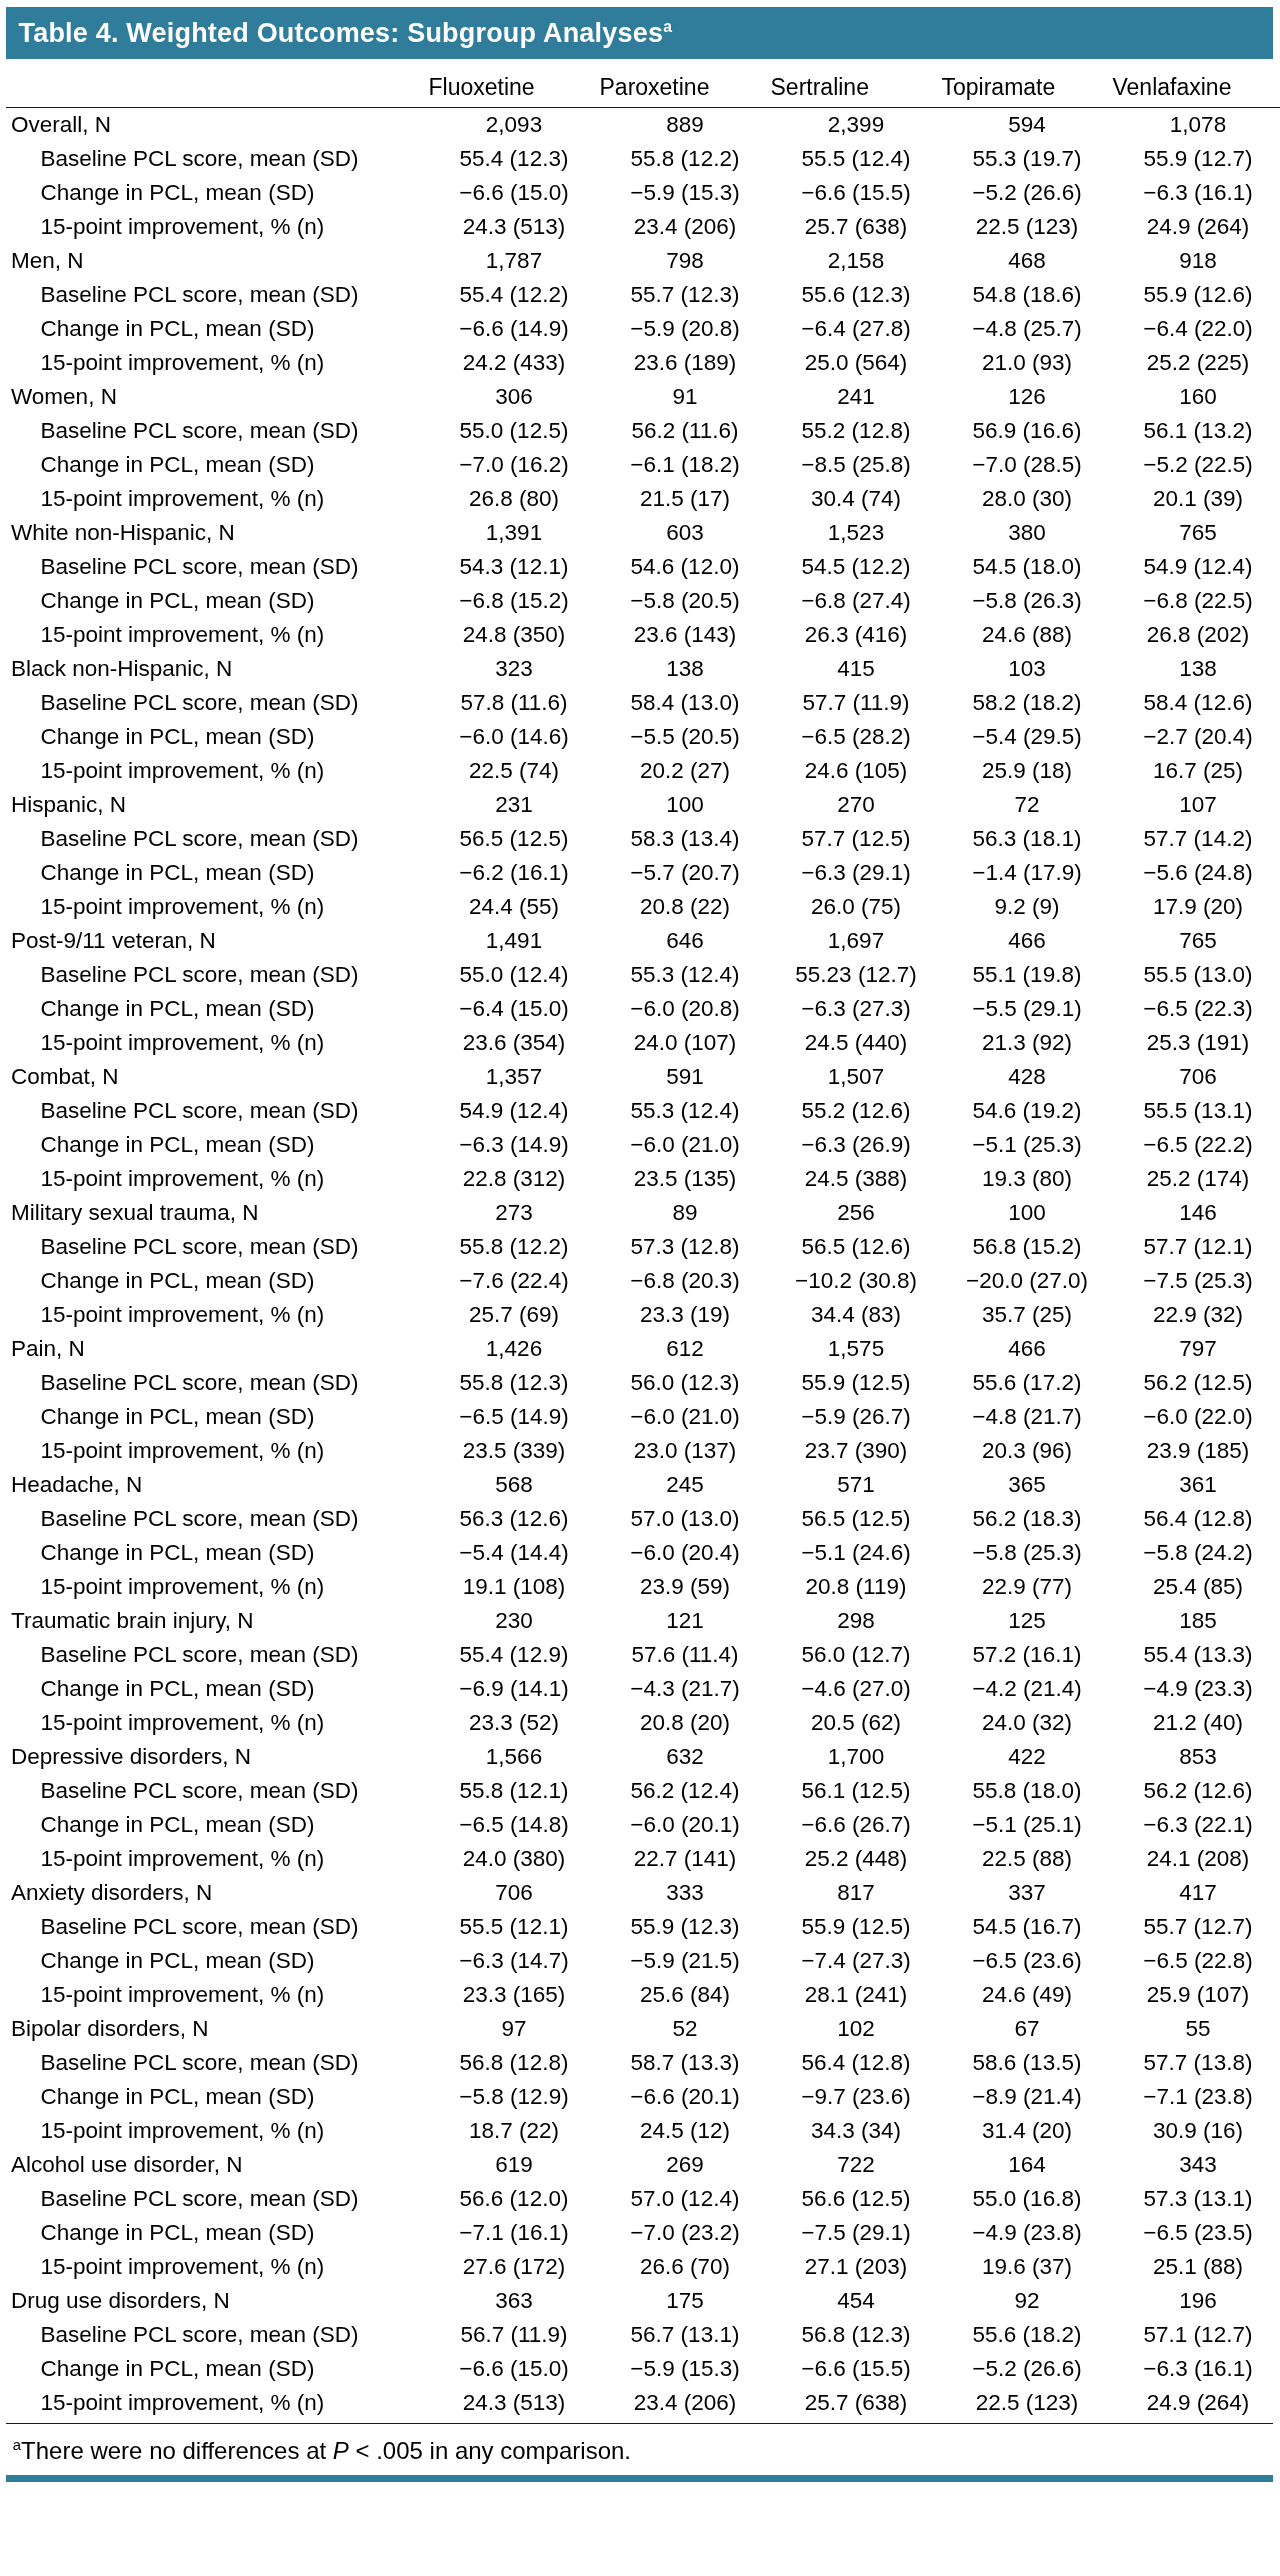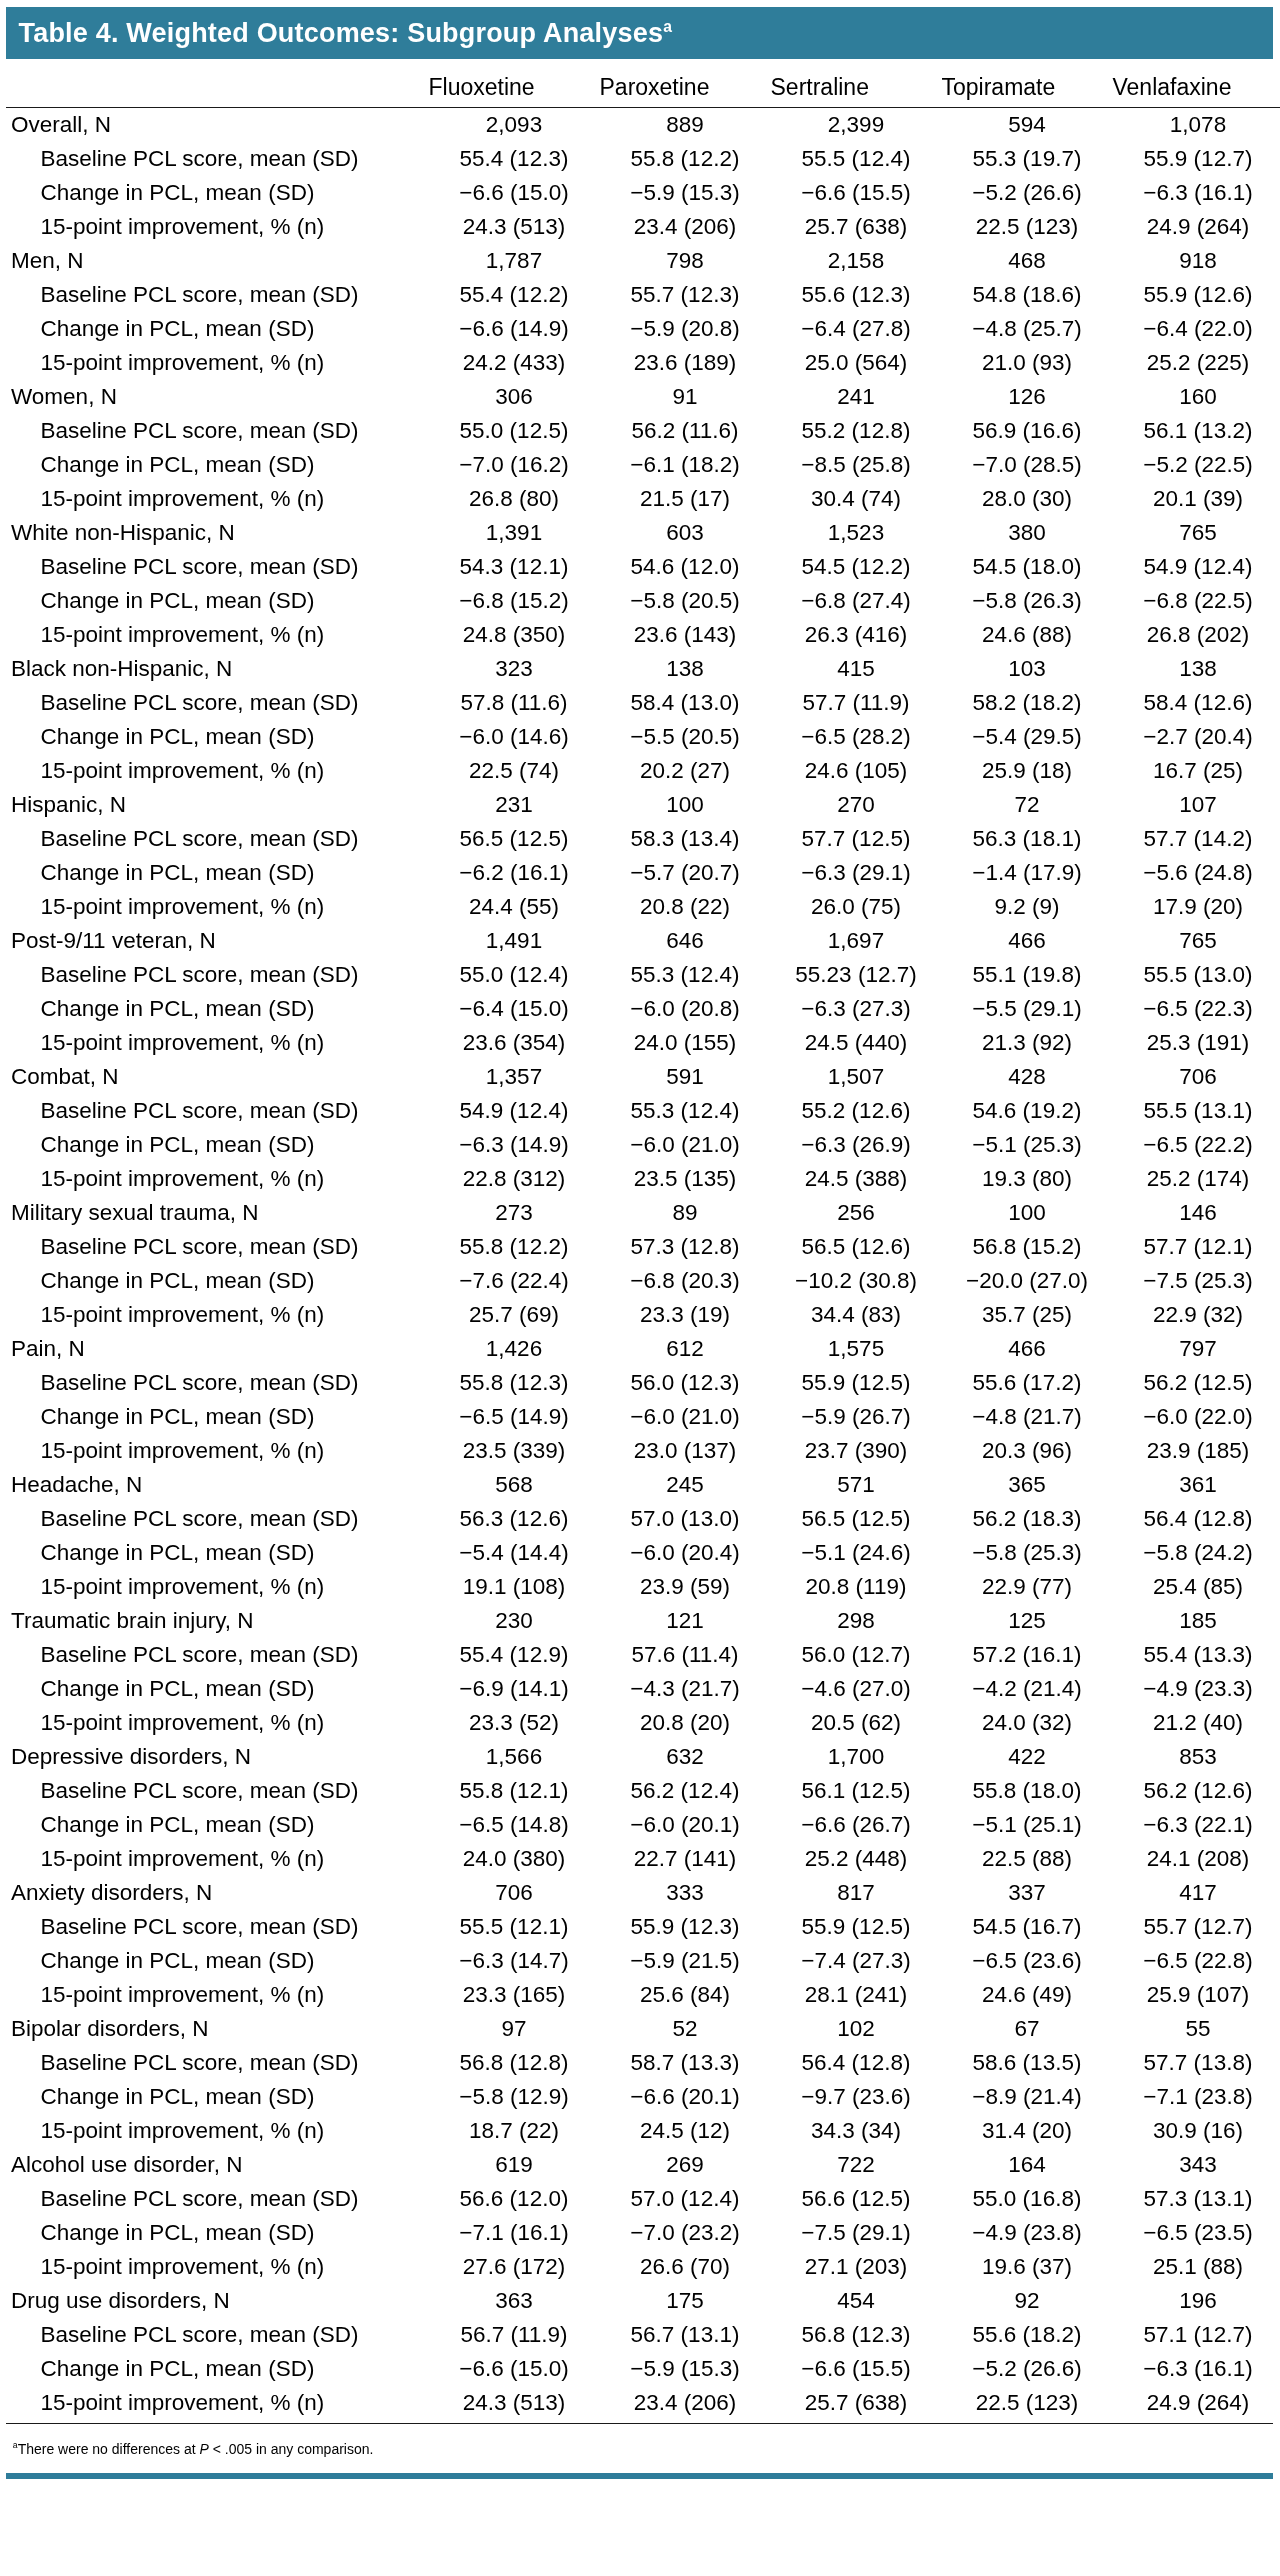--- a/index.html
+++ b/index.html
@@ -32,21 +32,21 @@
   tbody td {
     font-size: 22.5px; line-height: 34px;
     padding: 0; white-space: nowrap; overflow: hidden;
   }
   td.label { text-align: left; padding-left: 5.5px; }
   td.sub-label { padding-left: 35px; }
   td.val { text-align: center; }
   .footnotes {
     border-top: 1.4px solid #1a1a1a;
     margin-top: 2.8px; padding: 6.4px 7.3px 5.5px 7.3px;
-    font-size: 14px; line-height: 28.5px;
+    font-size: 24px; line-height: 28.5px;
   }
   .footnotes sup { font-size: 0.62em; }
   .footnotes .p-ital { font-style: italic; }
   .bottom-rule {
     height: 6.4px; background: #2f7d9a; margin-top: 4.6px;
   }
 </style>
 </head>
 <body>
 
@@ -288,21 +288,21 @@
           <td class="label sub-label">Change in PCL, mean (SD)</td>
           <td class="val">−6.4 (15.0)</td>
           <td class="val">−6.0 (20.8)</td>
           <td class="val">−6.3 (27.3)</td>
           <td class="val">−5.5 (29.1)</td>
           <td class="val">−6.5 (22.3)</td>
         </tr>
         <tr>
           <td class="label sub-label">15-point improvement, % (n)</td>
           <td class="val">23.6 (354)</td>
-          <td class="val">24.0 (155)</td>
+          <td class="val">24.0 (107)</td>
           <td class="val">24.5 (440)</td>
           <td class="val">21.3 (92)</td>
           <td class="val">25.3 (191)</td>
         </tr>
         <tr>
           <td class="label group-label"><span>Combat</span><span>, N</span></td>
           <td class="val">1,357</td>
           <td class="val">591</td>
           <td class="val">1,507</td>
           <td class="val">428</td>

